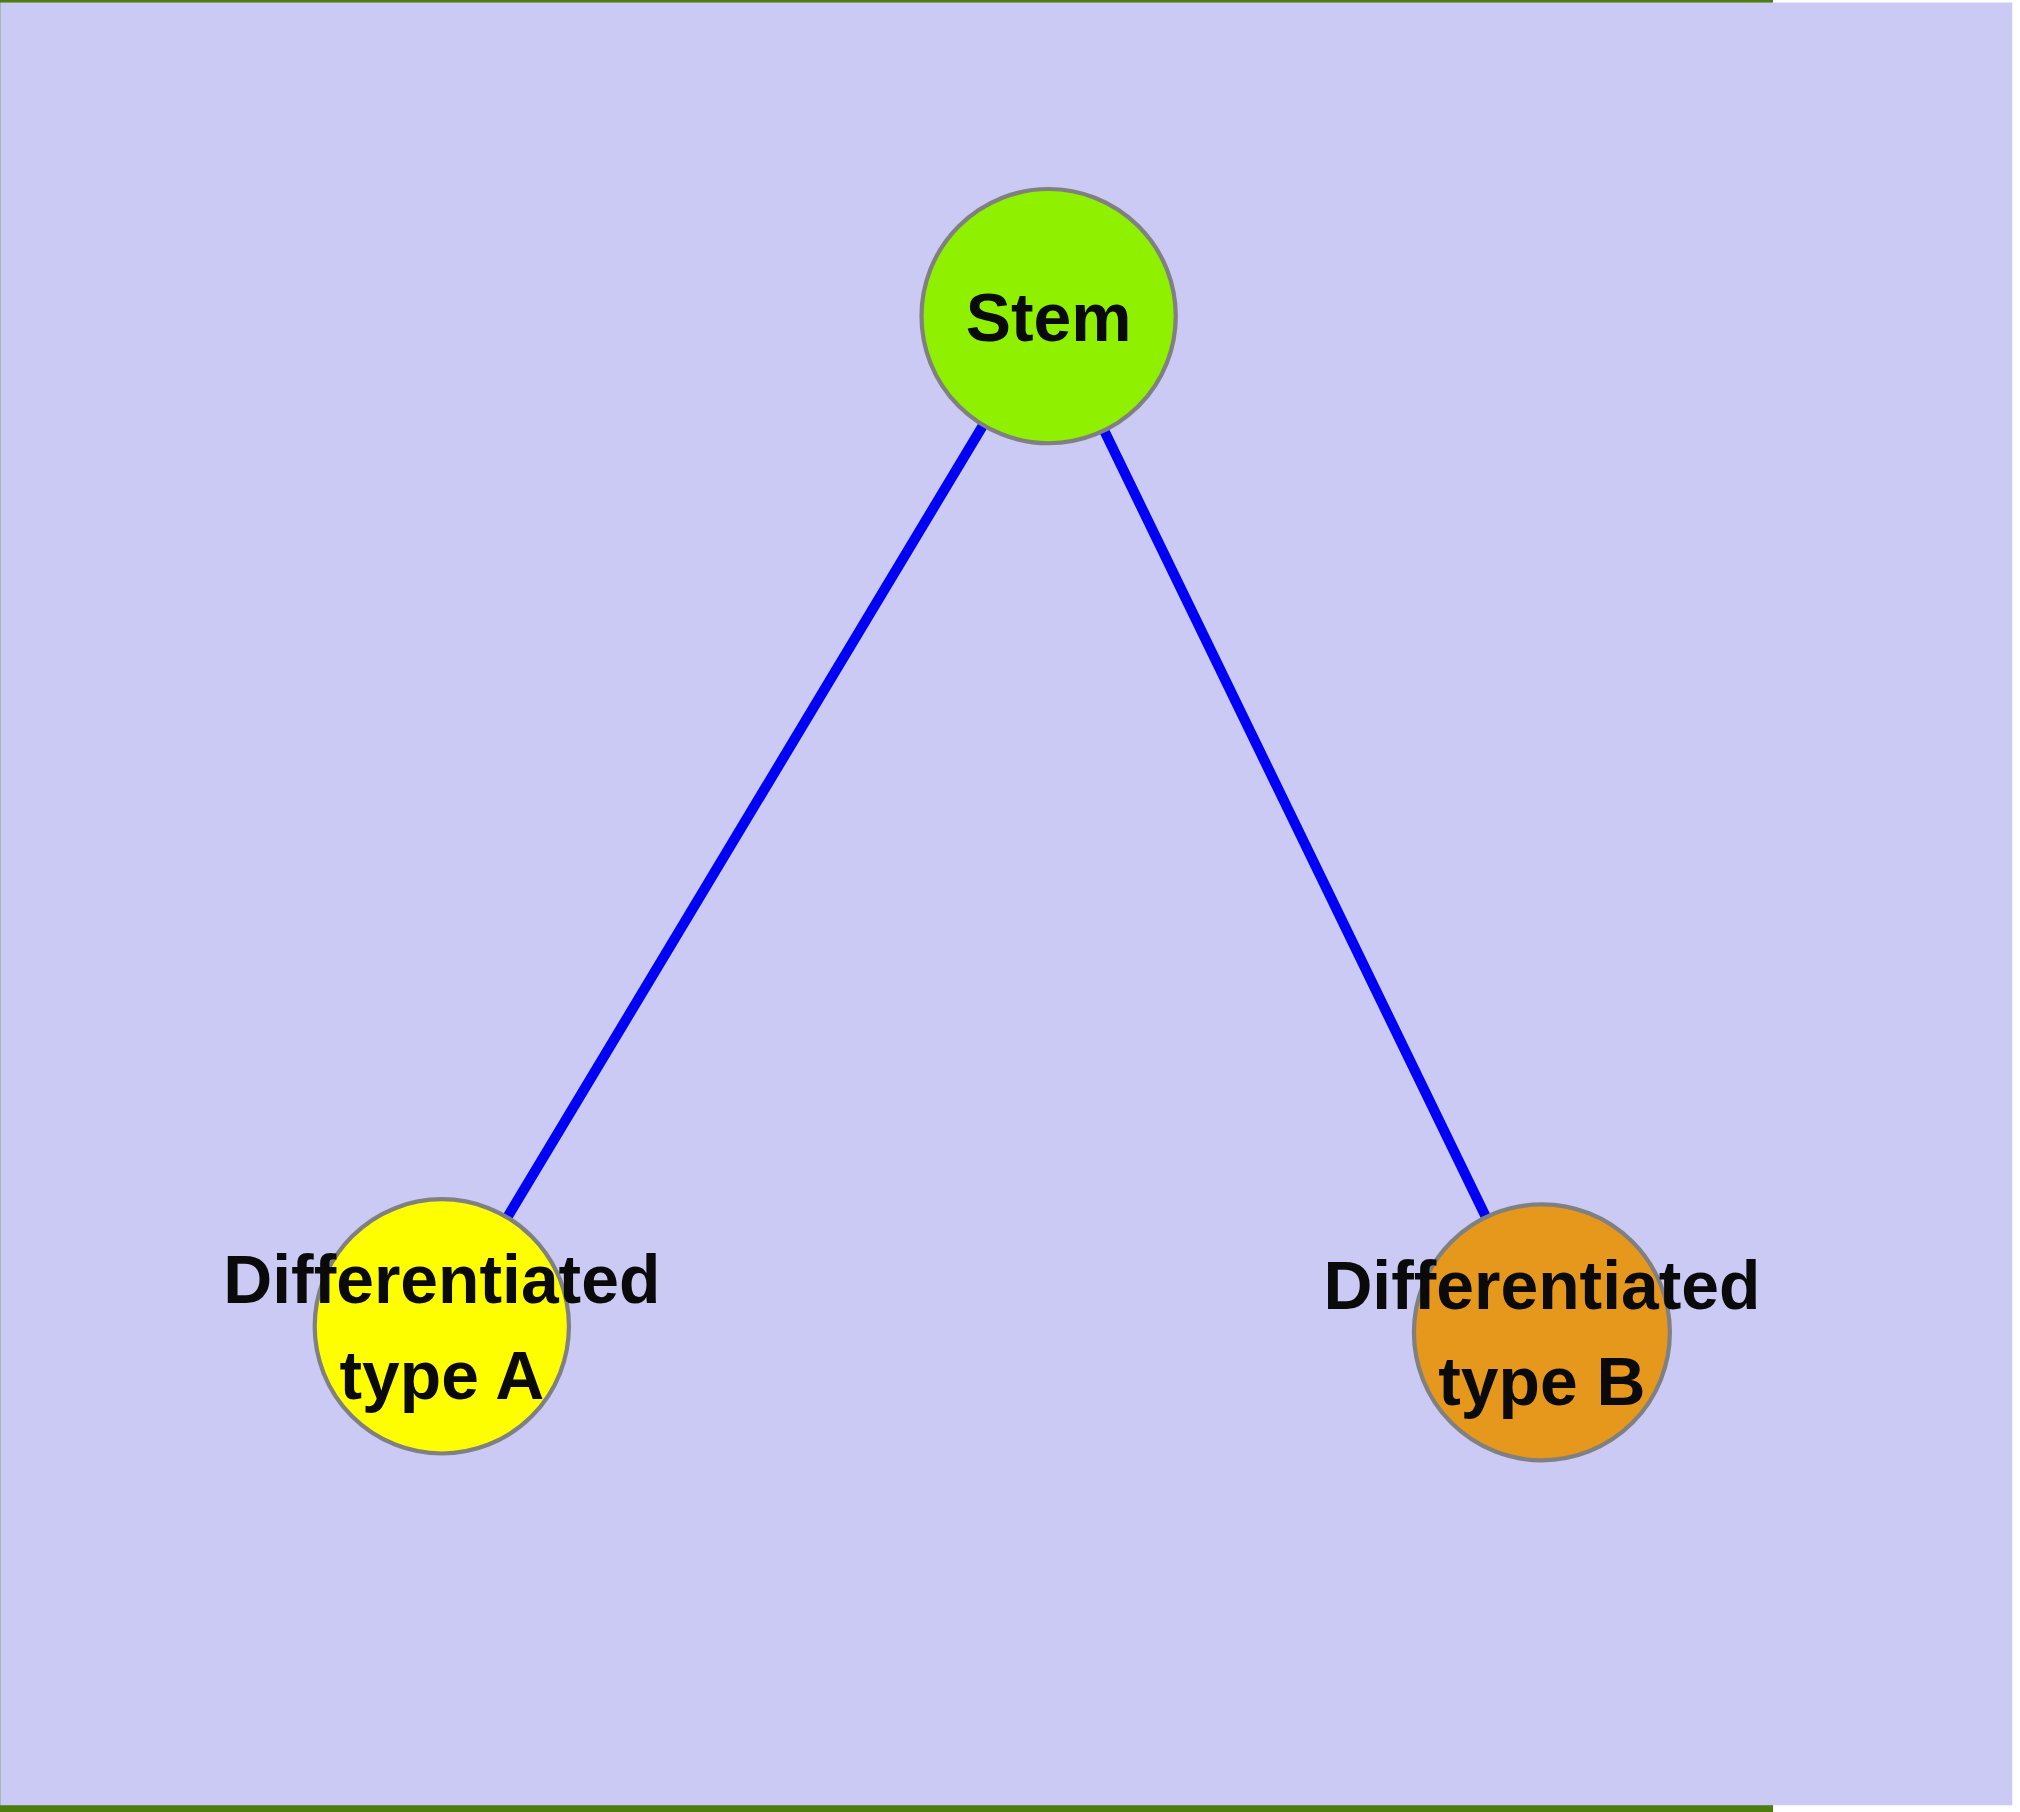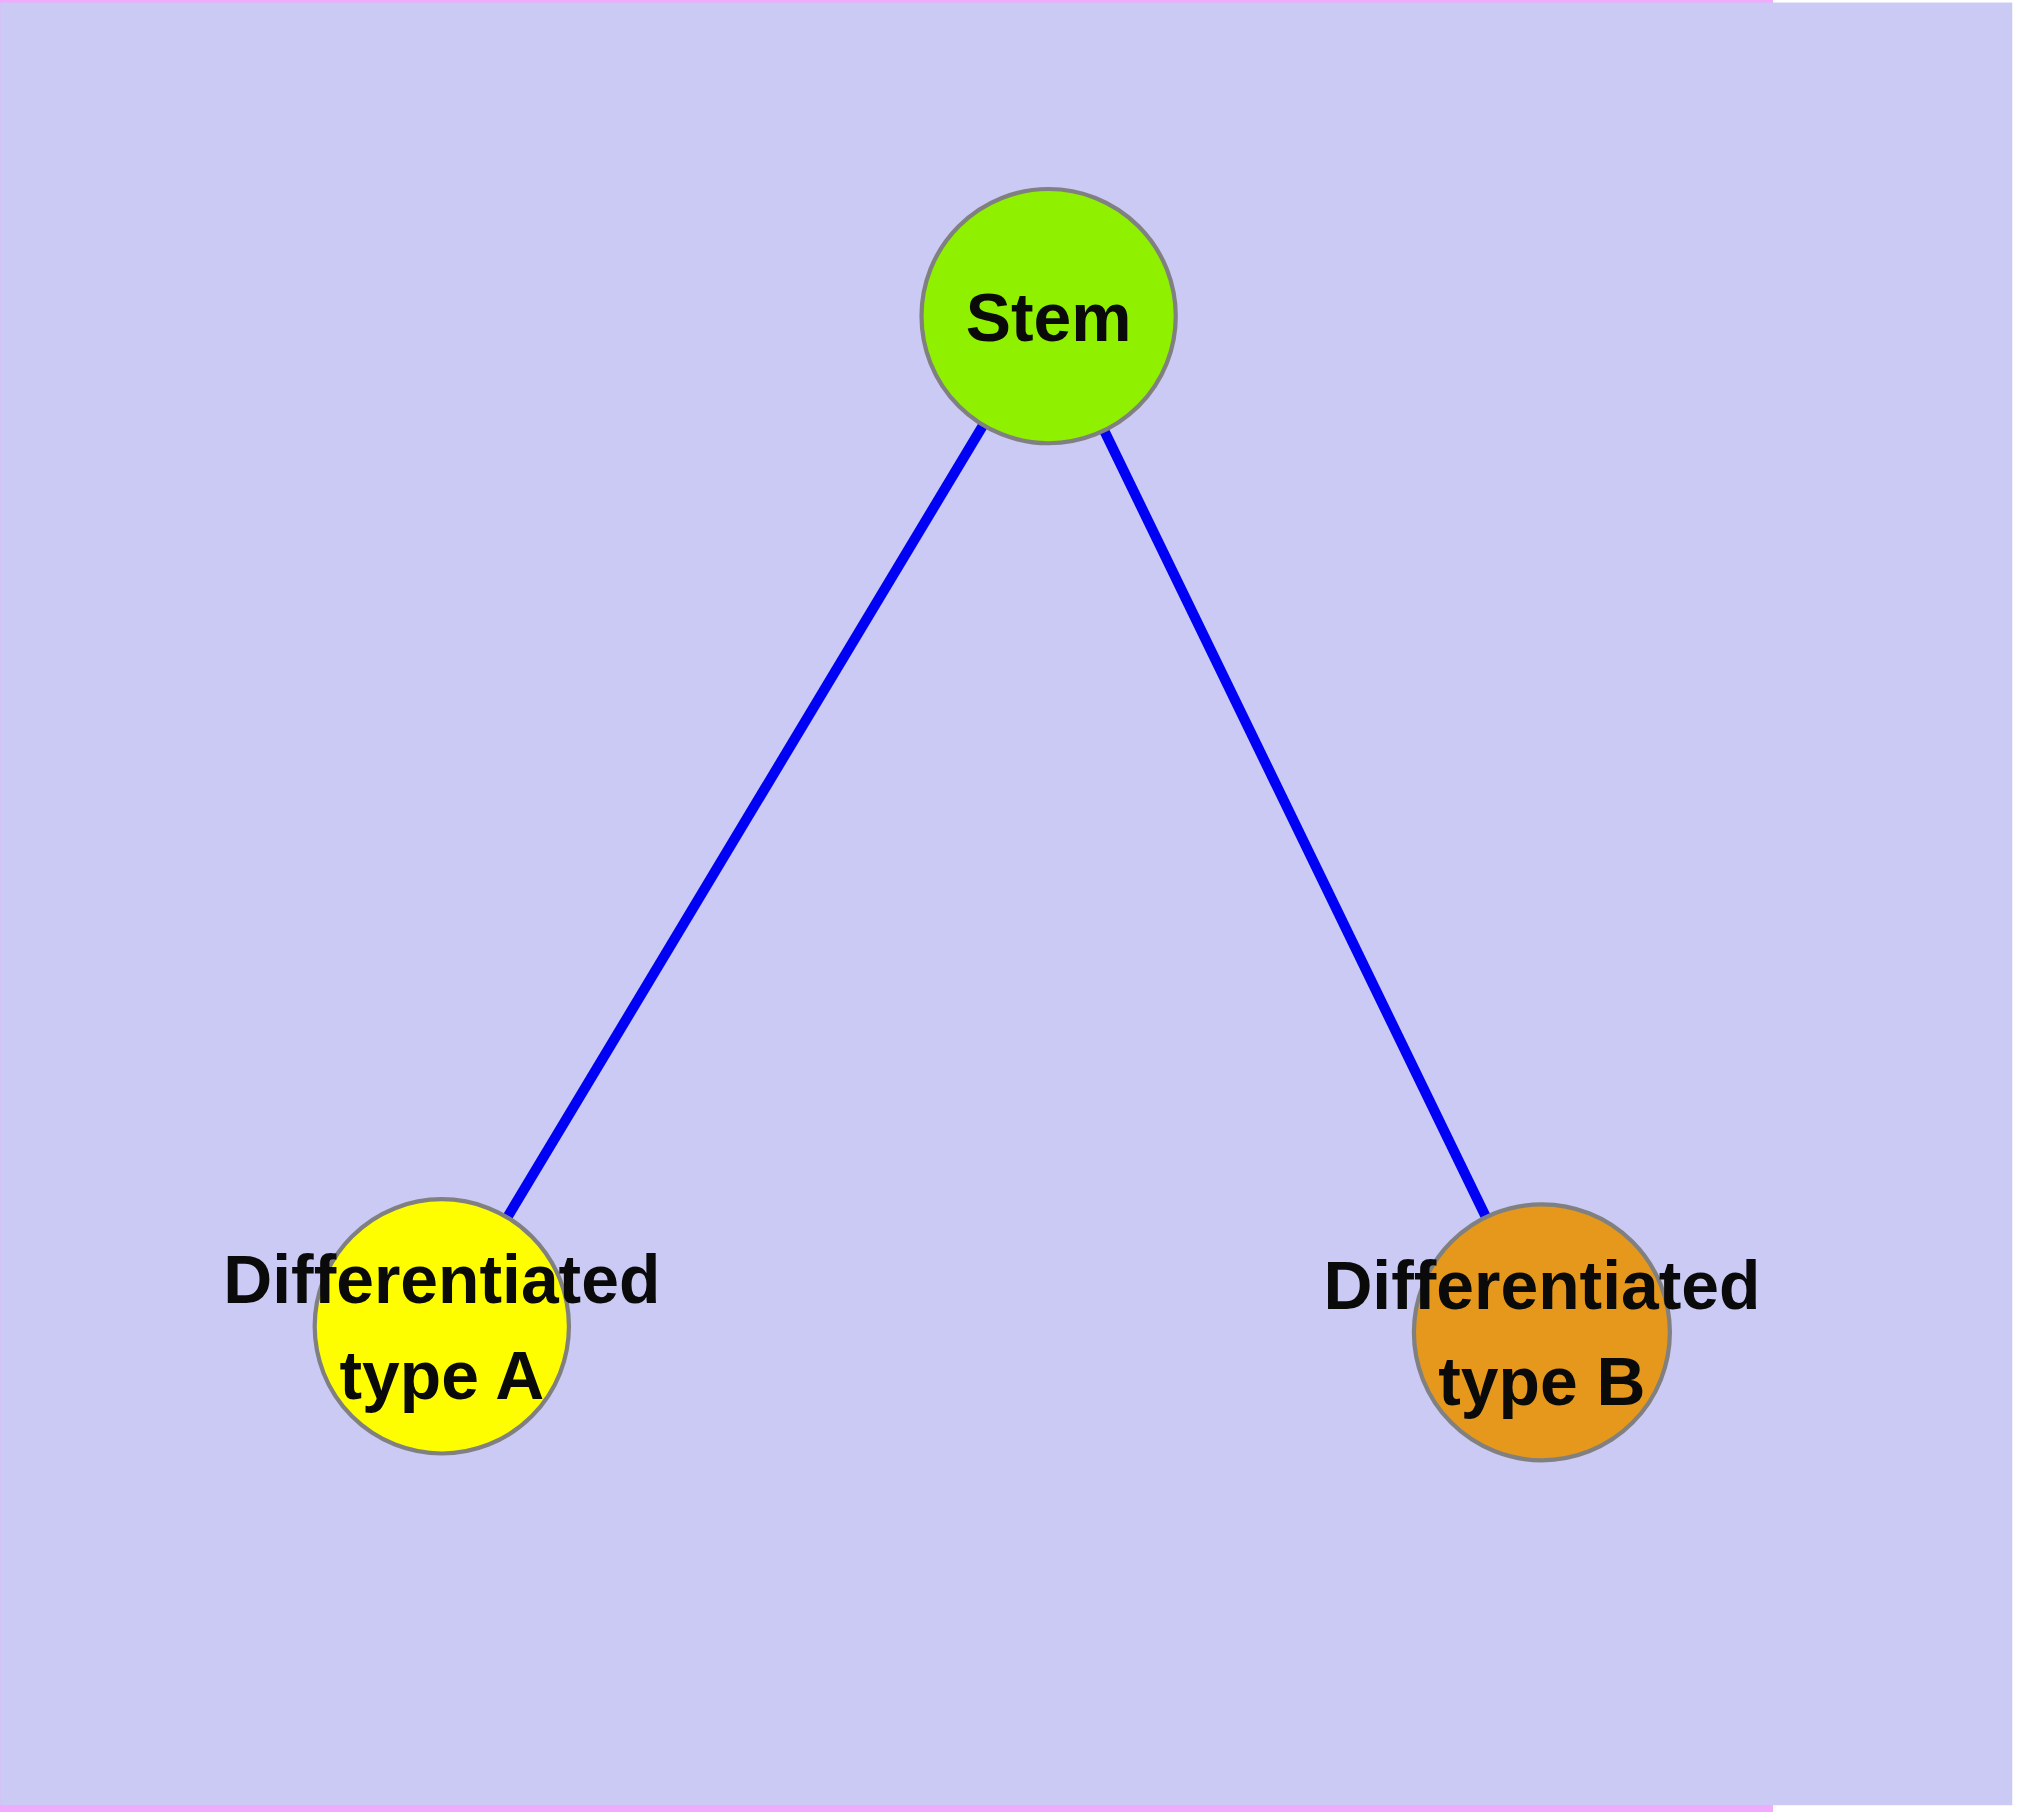--- a/index.html
+++ b/index.html
@@ -8,21 +8,21 @@
     width: 100%;
     height: 100%;
     background: #ffffff;
     overflow: hidden;
     font-family: "Liberation Sans", sans-serif;
   }
   .page {
     position: relative;
     width: 1773px;
     height: 1812px;
-    background: #f0abfc;
+    background: #4d7c0f;
   }
   svg.diagram {
     position: absolute;
     left: 0;
     top: 0;
     width: 2021px;
     height: 1812px;
     display: block;
   }
   .node-label {

